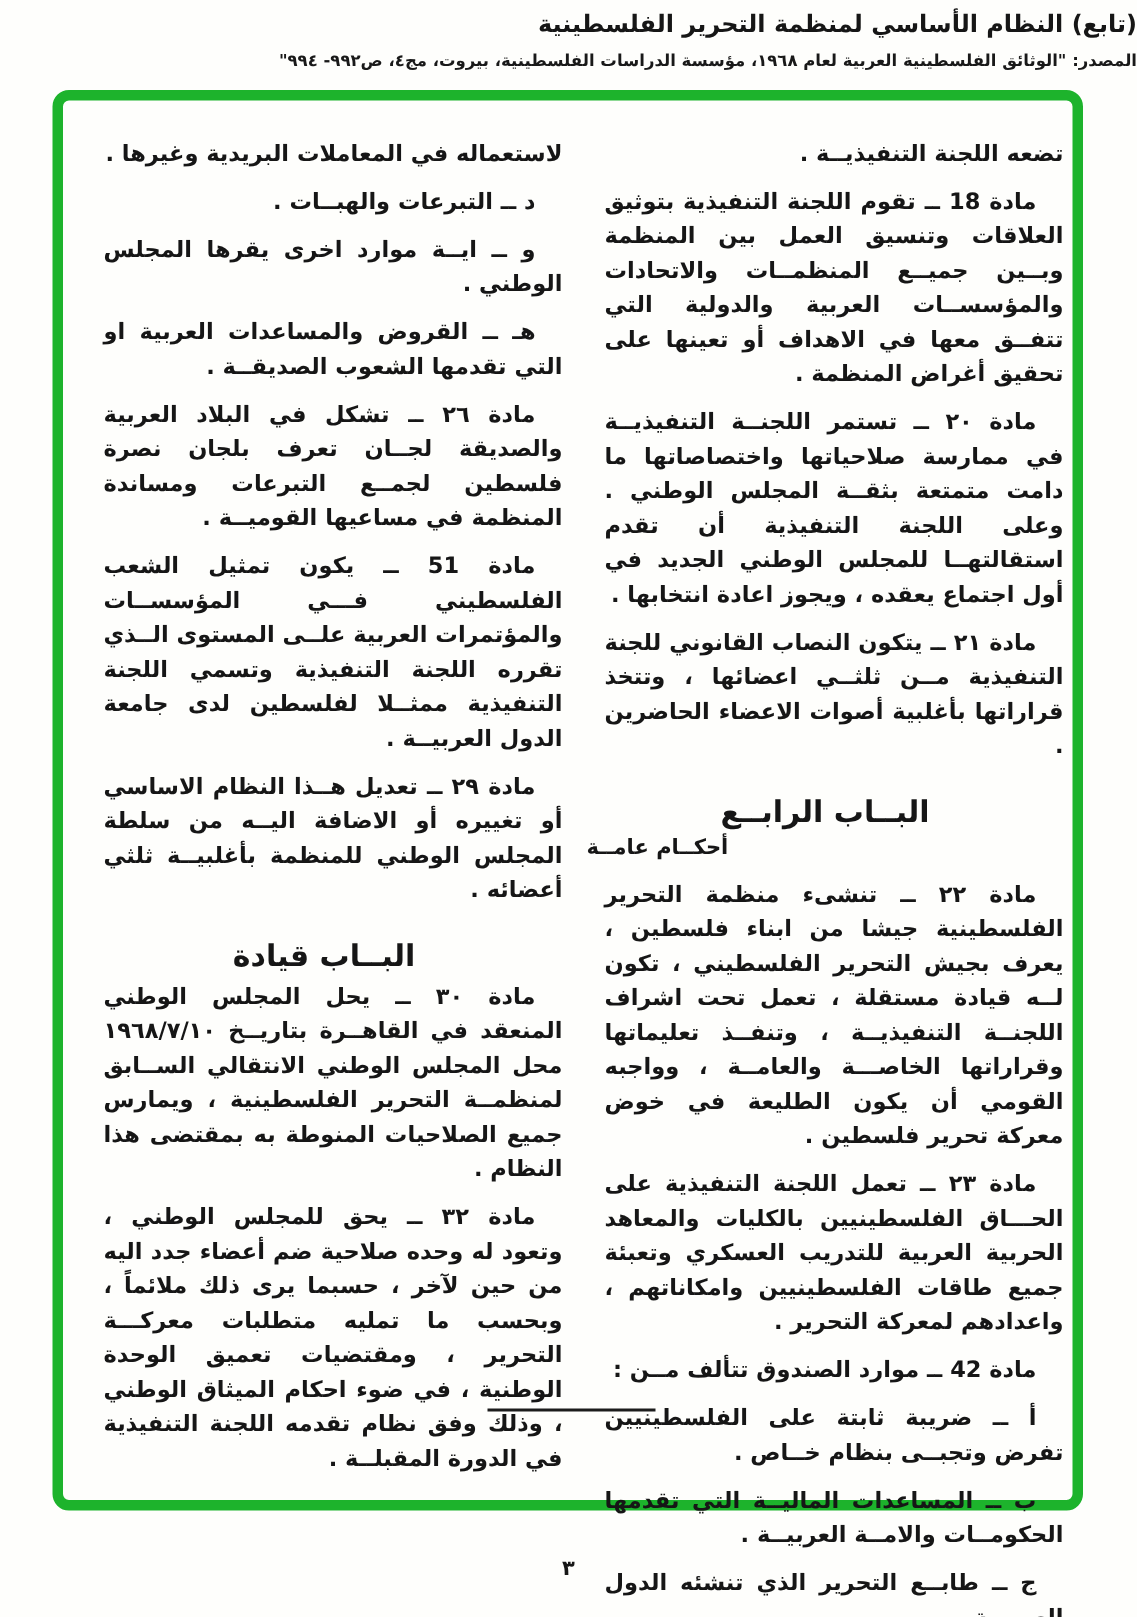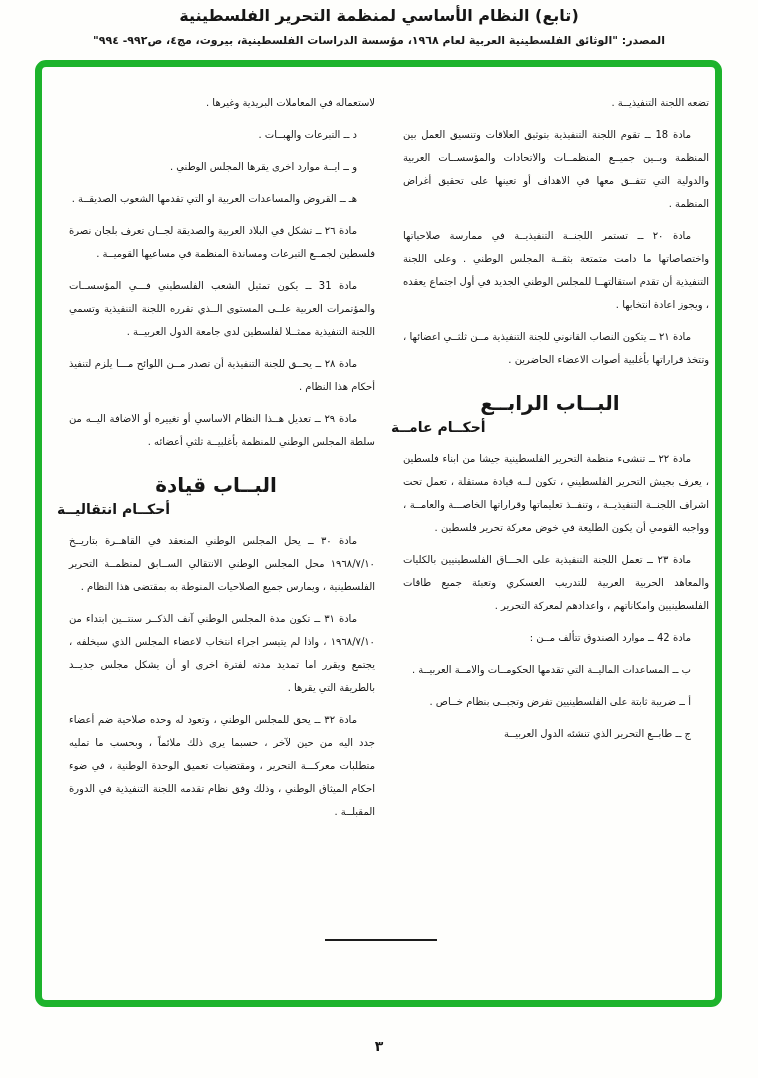--- a/index.html
+++ b/index.html
@@ -14,21 +14,20 @@
     font-family: "DejaVu Sans", sans-serif;
     color: #161616;
     overflow: hidden;
     direction: rtl;
   }
   .page-header {
     position: absolute;
     top: 6px;
     left: 0;
     width: 758px;
-    text-align: center;
   }
   .doc-title {
     font-size: 16px;
     font-weight: 700;
     letter-spacing: 0.2px;
     margin: 0 0 9px 0;
   }
   .doc-source {
     font-size: 11px;
     font-weight: 700;
@@ -54,22 +53,22 @@
     box-sizing: border-box;
     padding: 24px 6px 0 13px;
     display: flex;
     gap: 16px;
   }
   .col {
     width: 318px;
     flex: 0 0 318px;
   }
   .para {
-    font-size: 10px;
-    font-weight: 400;
+    font-size: 15px;
+    font-weight: 700;
     line-height: 23px;
     text-align: justify;
     margin: 0 0 9px 12px;
     text-indent: 18px;
   }
   .para.no-indent {
     text-indent: 0;
   }
   .part-title {
     font-size: 20px;
@@ -115,38 +114,35 @@
     <div class="col">
       <p class="para no-indent">تضعه اللجنة التنفيذيــة .</p>
       <p class="para">مادة 18 ــ تقوم اللجنة التنفيذية بتوثيق العلاقات وتنسيق العمل بين المنظمة وبــين جميــع المنظمــات والاتحادات والمؤسســات العربية والدولية التي تتفــق معها في الاهداف أو تعينها على تحقيق أغراض المنظمة .</p>
       <p class="para">مادة ٢٠ ــ تستمر اللجنــة التنفيذيــة في ممارسة صلاحياتها واختصاصاتها ما دامت متمتعة بثقــة المجلس الوطني . وعلى اللجنة التنفيذية أن تقدم استقالتهــا للمجلس الوطني الجديد في أول اجتماع يعقده ، ويجوز اعادة انتخابها .</p>
       <p class="para">مادة ٢١ ــ يتكون النصاب القانوني للجنة التنفيذية مــن ثلثــي اعضائها ، وتتخذ قراراتها بأغلبية أصوات الاعضاء الحاضرين .</p>
       <h2 class="part-title">البــاب الرابــع</h2>
       <h3 class="part-subtitle">أحكــام عامــة</h3>
       <p class="para">مادة ٢٢ ــ تنشىء منظمة التحرير الفلسطينية جيشا من ابناء فلسطين ، يعرف بجيش التحرير الفلسطيني ، تكون لــه قيادة مستقلة ، تعمل تحت اشراف اللجنــة التنفيذيــة ، وتنفــذ تعليماتها وقراراتها الخاصـــة والعامــة ، وواجبه القومي أن يكون الطليعة في خوض معركة تحرير فلسطين .</p>
       <p class="para">مادة ٢٣ ــ تعمل اللجنة التنفيذية على الحـــاق الفلسطينيين بالكليات والمعاهد الحربية العربية للتدريب العسكري وتعبئة جميع طاقات الفلسطينيين وامكاناتهم ، واعدادهم لمعركة التحرير .</p>
       <p class="para">مادة 42 ــ موارد الصندوق تتألف مــن :</p>
+      <p class="para">أ ــ ضريبة ثابتة على الفلسطينيين تفرض وتجبــى بنظام خــاص .</p>
       <p class="para">ب ــ المساعدات الماليــة التي تقدمها الحكومــات والامــة العربيــة .</p>
-      <p class="para">أ ــ ضريبة ثابتة على الفلسطينيين تفرض وتجبــى بنظام خــاص .</p>
       <p class="para">ج ــ طابــع التحرير الذي تنشئه الدول العربيــة</p>
     </div>
 
     <div class="col">
       <p class="para no-indent">لاستعماله في المعاملات البريدية وغيرها .</p>
       <p class="para">د ــ التبرعات والهبــات .</p>
       <p class="para">و ــ ايــة موارد اخرى يقرها المجلس الوطني .</p>
       <p class="para">هـ ــ القروض والمساعدات العربية او التي تقدمها الشعوب الصديقــة .</p>
       <p class="para">مادة ٢٦ ــ تشكل في البلاد العربية والصديقة لجــان تعرف بلجان نصرة فلسطين لجمــع التبرعات ومساندة المنظمة في مساعيها القوميــة .</p>
-      <p class="para">مادة 31 ــ يكون تمثيل الشعب الفلسطيني فـــي المؤسســات والمؤتمرات العربية علــى المستوى الــذي تقرره اللجنة التنفيذية وتسمي اللجنة التنفيذية ممثــلا لفلسطين لدى جامعة الدول العربيــة .</p>
-      <p class="para">مادة ٢٨ ــ يحــق للجنة التنفيذية أن تصدر مــن اللوائح مـــا يلزم لتنفيذ أحكام هذا النظام .</p>
+      <p class="para">مادة 51 ــ يكون تمثيل الشعب الفلسطيني فـــي المؤسســات والمؤتمرات العربية علــى المستوى الــذي تقرره اللجنة التنفيذية وتسمي اللجنة التنفيذية ممثــلا لفلسطين لدى جامعة الدول العربيــة .</p>
       <p class="para">مادة ٢٩ ــ تعديل هــذا النظام الاساسي أو تغييره أو الاضافة اليــه من سلطة المجلس الوطني للمنظمة بأغلبيــة ثلثي أعضائه .</p>
       <h2 class="part-title">البــاب قيادة</h2>
-      <h3 class="part-subtitle">أحكــام انتقاليــة</h3>
       <p class="para">مادة ٣٠ ــ يحل المجلس الوطني المنعقد في القاهــرة بتاريــخ ١٩٦٨/٧/١٠ محل المجلس الوطني الانتقالي الســابق لمنظمــة التحرير الفلسطينية ، ويمارس جميع الصلاحيات المنوطة به بمقتضى هذا النظام .</p>
-      <p class="para">مادة ٣١ ــ تكون مدة المجلس الوطني آنف الذكــر سنتــين ابتداء من ١٩٦٨/٧/١٠ ، واذا لم يتيسر اجراء انتخاب لاعضاء المجلس الذي سيخلفه ، يجتمع ويقرر اما تمديد مدته لفترة اخرى او أن يشكل مجلس جديــد بالطريقة التي يقرها .</p>
       <p class="para">مادة ٣٢ ــ يحق للمجلس الوطني ، وتعود له وحده صلاحية ضم أعضاء جدد اليه من حين لآخر ، حسبما يرى ذلك ملائماً ، وبحسب ما تمليه متطلبات معركـــة التحرير ، ومقتضيات تعميق الوحدة الوطنية ، في ضوء احكام الميثاق الوطني ، وذلك وفق نظام تقدمه اللجنة التنفيذية في الدورة المقبلــة .</p>
     </div>
 
   </div>
   <div class="footnote-rule"></div>
 </div>
 
 <div class="page-number">٣</div>
 
 </body></html>

